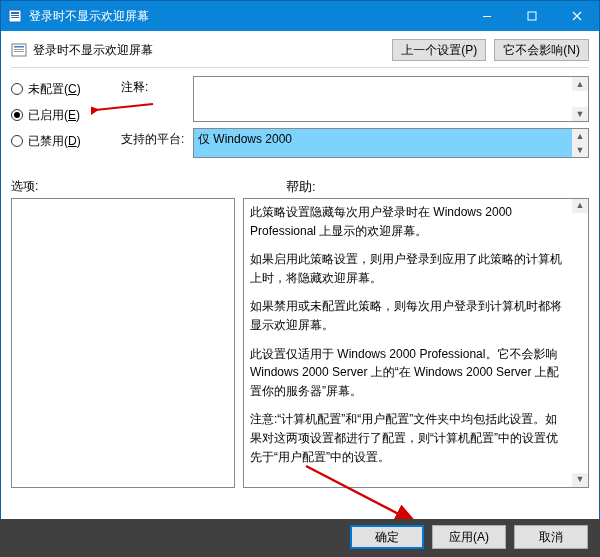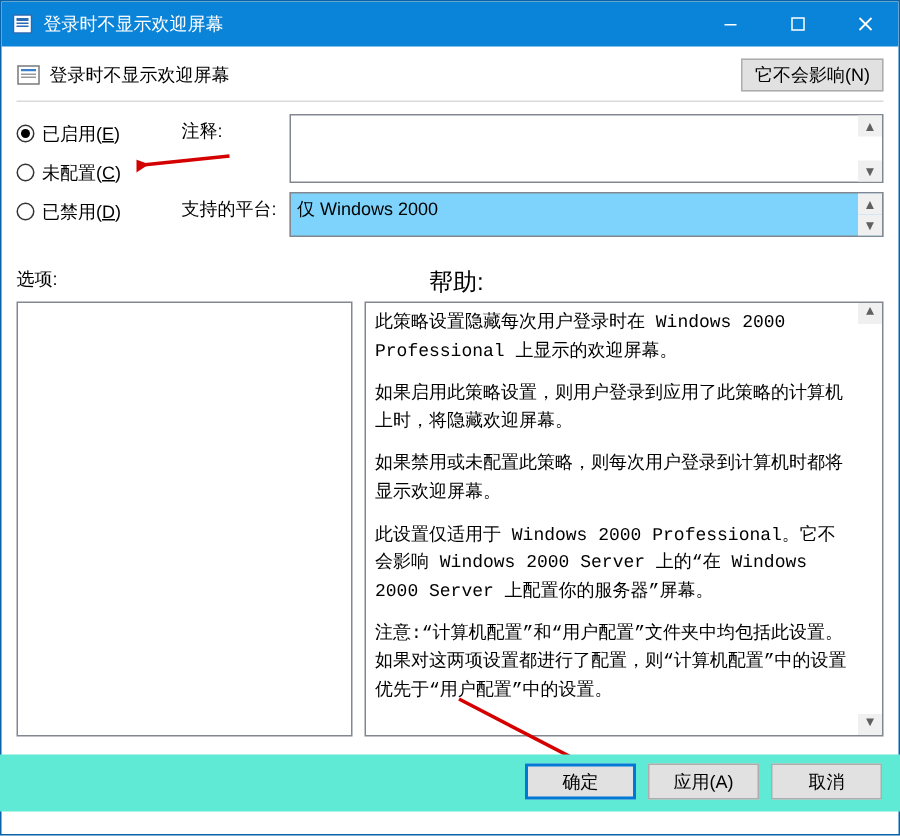--- a/index.html
+++ b/index.html
@@ -106,45 +106,45 @@
     display:flex; flex-direction:column; justify-content:space-between;
   }
   .scrollbtn {
     width:16px;height:14px;background:#f0f0f0;
     display:flex;align-items:center;justify-content:center;
     color:#606060;font-size:9px;
   }
 
   .lowerlabels { display:flex; margin-top:14px; margin-bottom:2px;gap:45px; }
   .lowerlabels .lbl-left { width:230px; font-size:12px; }
-  .lowerlabels .lbl-right { font-size:16px; }
-
-  .lowerboxes { display:flex; gap:8px; height:290px;font-family:Liberation Mono, monospace; }
+  .lowerlabels .lbl-right { font-size:13px; }
+
+  .lowerboxes { display:flex; gap:8px; height:290px; }
   .optionsbox {
     width:224px; border:1px solid #828790; background:#fff;
   }
   .helpbox {
     flex:1; border:1px solid #828790; background:#fff;
     position:relative; font-size:12px;
     padding:4px 20px 4px 6px; line-height:1.55;
     overflow:hidden;
   }
   .helpbox p { margin:0 0 10px 0; }
 
   .bottom-arrow {
     position:absolute;
     left:302px; top:462px;
     pointer-events:none;
   }
 
   .footer {
-    position:absolute; left:0; right:0; bottom:16px;
+    position:absolute; left:0; right:0; bottom:0;
     height:38px; padding:6px 12px;
     display:flex; justify-content:flex-end; gap:8px;
-    background:#5eead4;
+    background:#404040;
   }
   .btn.foot { min-width:74px; height:24px; }
 </style>
 </head>
 <body>
 
 <div class="titlebar">
   <span class="appicon">
     <svg width="14" height="14" viewBox="0 0 14 14">
       <rect x="1" y="1" width="12" height="12" fill="#fff" stroke="#2b6bb3"></rect>
@@ -180,36 +180,39 @@
       <svg width="16" height="16" viewBox="0 0 16 16">
         <rect x="1" y="2" width="14" height="12" fill="#fff" stroke="#7a7a7a"></rect>
         <rect x="3" y="4" width="10" height="1.5" fill="#3a80c8"></rect>
         <rect x="3" y="7" width="10" height="1" fill="#9a9a9a"></rect>
         <rect x="3" y="9" width="10" height="1" fill="#9a9a9a"></rect>
       </svg>
     </span>
     <span class="caption-text">登录时不显示欢迎屏幕</span>
     <div class="navbtns">
       <div class="btn">
+          <span>上一个设置(P)</span>
+        </div>
+      <div class="btn">
           <span>它不会影响(N)</span>
         </div>
     </div>
   </div>
 
   <hr class="sep">
 
   <div class="midrow">
     <div class="radiocol">
+      <div class="radio">
+        <span class="dot"></span>
+        <span class="lbl">未配置(<u>C</u>)</span>
+      </div>
       <div class="radio selected">
         <span class="dot"></span>
         <span class="lbl">已启用(<u>E</u>)</span>
-      </div>
-      <div class="radio">
-        <span class="dot"></span>
-        <span class="lbl">未配置(<u>C</u>)</span>
       </div>
       <div class="radio">
         <span class="dot"></span>
         <span class="lbl">已禁用(<u>D</u>)</span>
       </div>
 
       <svg class="arrow" width="70" height="20">
         <defs>
             <marker id="ah1" markerWidth="8" markerHeight="8" refX="2" refY="3" orient="auto">
           <path d="M6,0 L0,3 L6,6 Z" fill="#d40000"></path>

